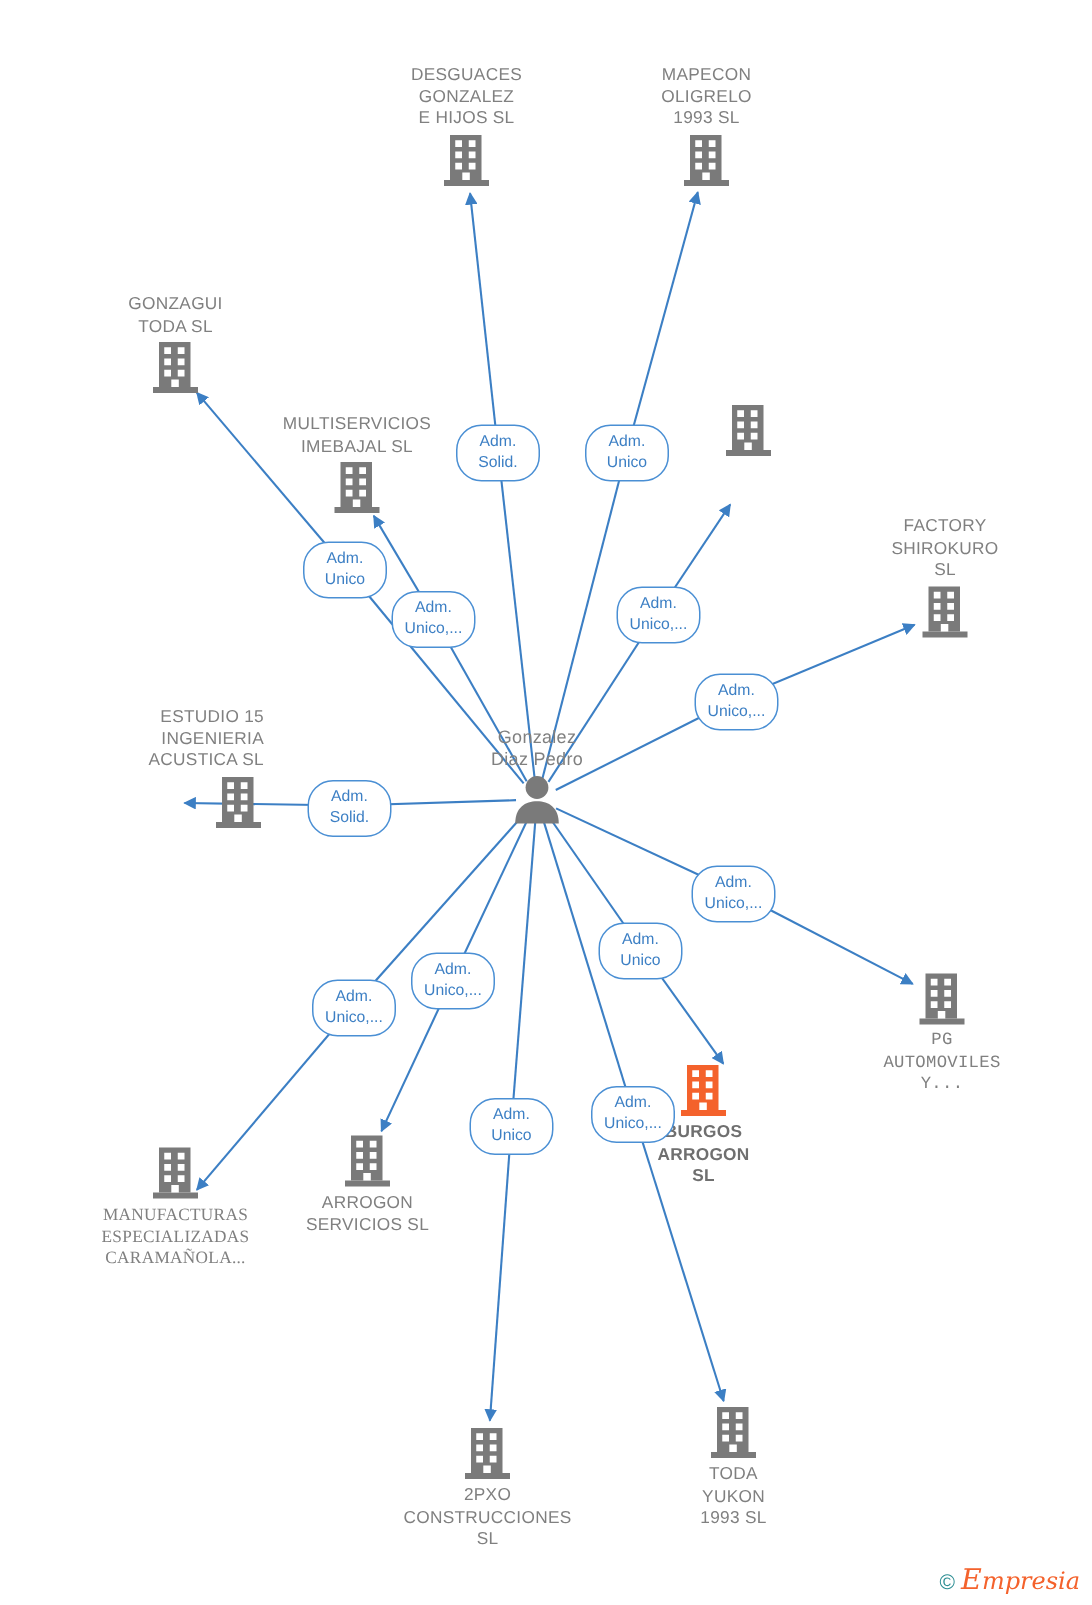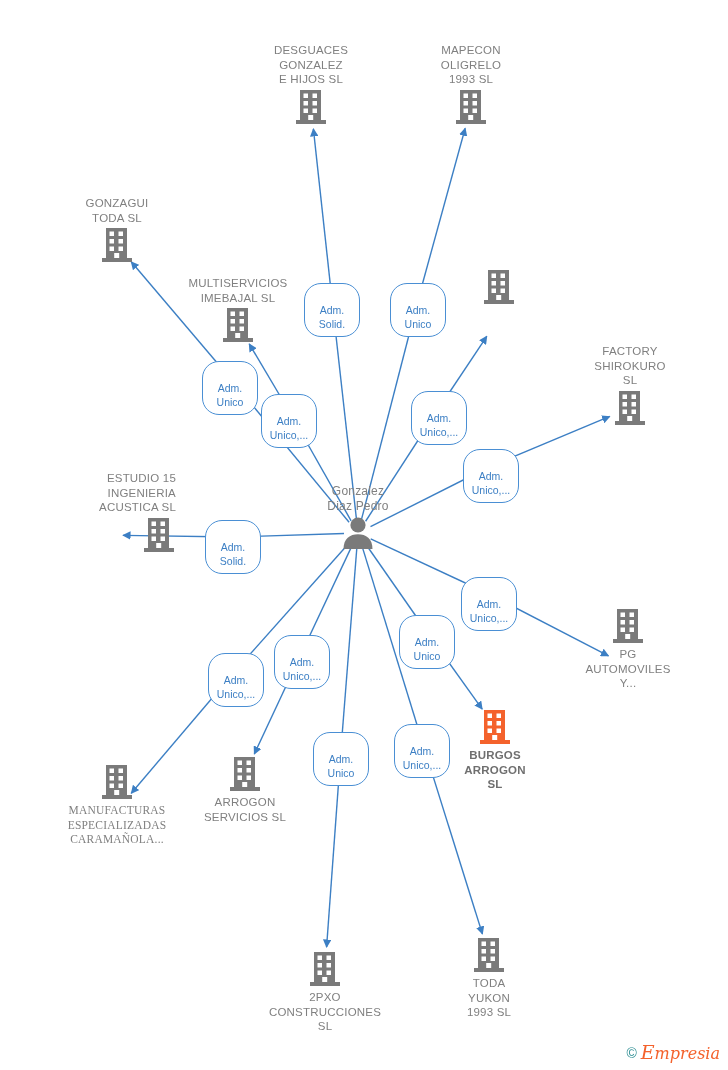--- a/index.html
+++ b/index.html
@@ -56,21 +56,21 @@
   .edge-label {
     position: absolute;
     box-sizing: border-box;
     background: #ffffff;
     border: 1.3px solid #4a8fd4;
     border-radius: 17px;
     color: #3c7fc4;
     font-size: 10.5px;
     line-height: 13.5px;
     text-align: center;
-    padding: 20px 5px 5px 5px;
+    padding: 4px 5px 5px 5px;
     white-space: pre-line;
     width: 56px;
     margin-left: -28px;
     margin-top: -17px;
   }
   .watermark {
     position: absolute;
     right: 8px;
     bottom: 8px;
     display: flex;
@@ -242,37 +242,37 @@
           </svg></span>
       </div>
       <div class="node label-above person" style="left: 358px; top: 484px;">
         <span class="label">Gonzalez
 Diaz Pedro</span>
         <span class="glyph"><svg width="36" height="34" viewBox="0 0 36 34" xmlns="http://www.w3.org/2000/svg">
             <circle cx="18" cy="9" r="7.6" fill="#7a7a7a"></circle>
             <path d="M3.5 33 C3.5 22.5 10 18.2 18 18.2 C26 18.2 32.5 22.5 32.5 33 Z" fill="#7a7a7a"></path>
           </svg></span>
       </div>
-      <div class="node label-below" style="left: 628px; top: 608px;">
+      <div class="node label-below" style="left: 628px; top: 648px; font-family: Liberation Mono, monospace;">
         <span class="glyph"><svg width="34" height="36" viewBox="0 0 34 36" xmlns="http://www.w3.org/2000/svg">
             <rect x="6" y="1" width="21" height="30" fill="#7a7a7a"></rect>
             <rect x="2" y="31" width="30" height="4" fill="#7a7a7a"></rect>
             <rect x="9.5" y="4.5" width="4.5" height="4.5" fill="#ffffff"></rect>
             <rect x="18.5" y="4.5" width="4.5" height="4.5" fill="#ffffff"></rect>
             <rect x="9.5" y="12" width="4.5" height="4.5" fill="#ffffff"></rect>
             <rect x="18.5" y="12" width="4.5" height="4.5" fill="#ffffff"></rect>
             <rect x="9.5" y="19.5" width="4.5" height="4.5" fill="#ffffff"></rect>
             <rect x="18.5" y="19.5" width="4.5" height="4.5" fill="#ffffff"></rect>
             <rect x="14.2" y="26" width="5" height="5" fill="#ffffff"></rect>
           </svg></span>
         <span class="label">PG
 AUTOMOVILES
 Y...</span>
       </div>
-      <div class="node label-below highlight" style="left: 495px; top: 709px;">
+      <div class="node label-below highlight" style="left: 469px; top: 709px;">
         <span class="glyph"><svg width="34" height="36" viewBox="0 0 34 36" xmlns="http://www.w3.org/2000/svg">
             <rect x="6" y="1" width="21" height="30" fill="#f4622c"></rect>
             <rect x="2" y="31" width="30" height="4" fill="#f4622c"></rect>
             <rect x="9.5" y="4.5" width="4.5" height="4.5" fill="#ffffff"></rect>
             <rect x="18.5" y="4.5" width="4.5" height="4.5" fill="#ffffff"></rect>
             <rect x="9.5" y="12" width="4.5" height="4.5" fill="#ffffff"></rect>
             <rect x="18.5" y="12" width="4.5" height="4.5" fill="#ffffff"></rect>
             <rect x="9.5" y="19.5" width="4.5" height="4.5" fill="#ffffff"></rect>
             <rect x="18.5" y="19.5" width="4.5" height="4.5" fill="#ffffff"></rect>
             <rect x="14.2" y="26" width="5" height="5" fill="#ffffff"></rect>

